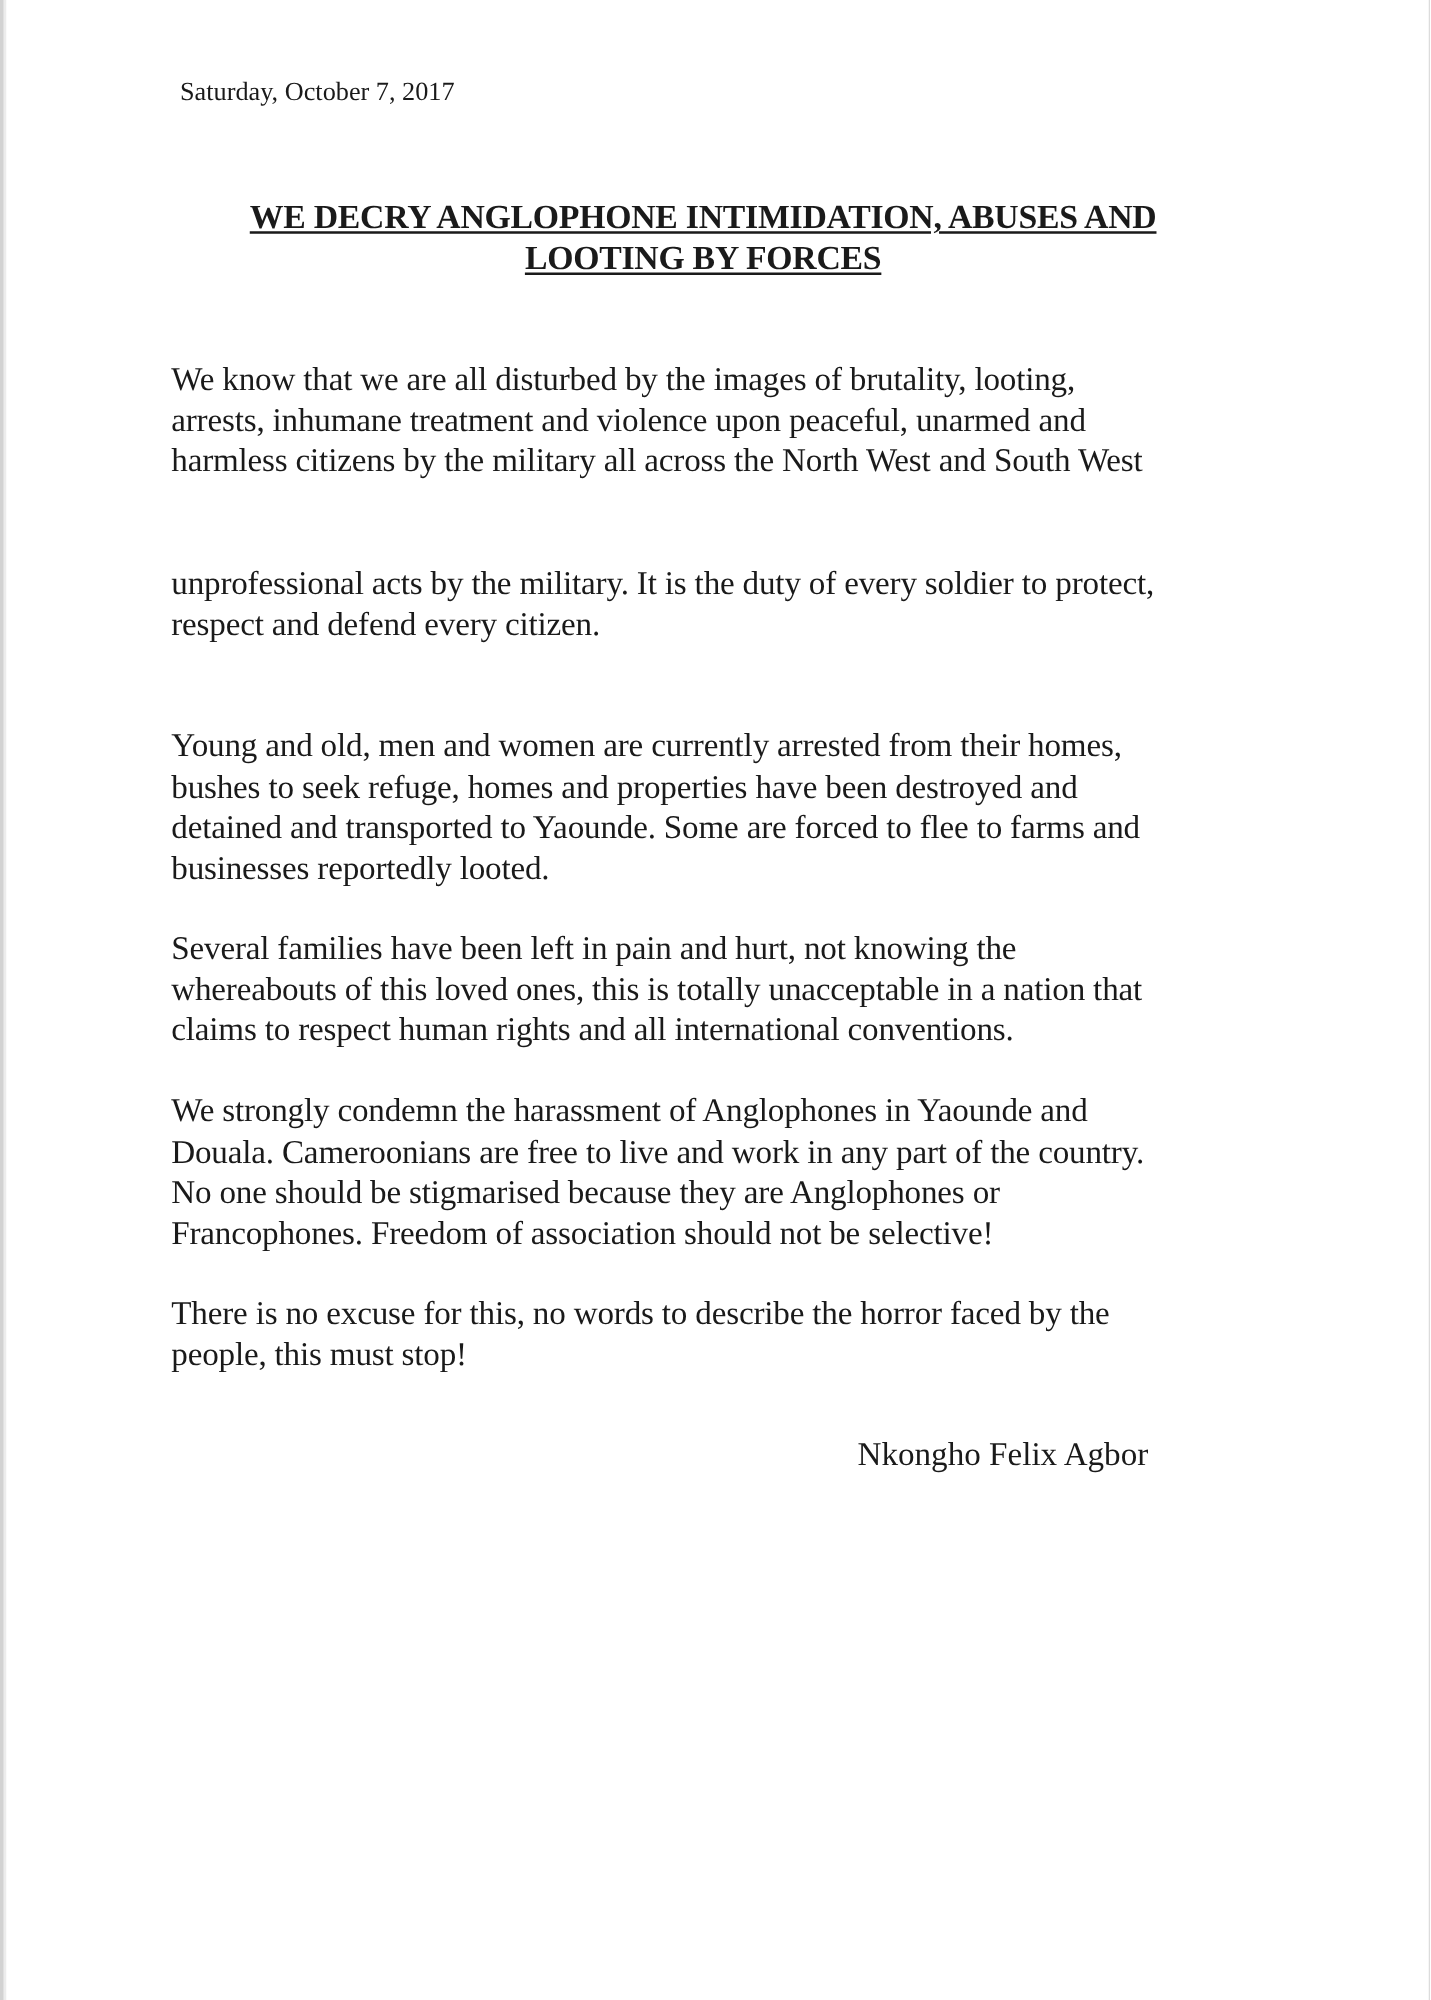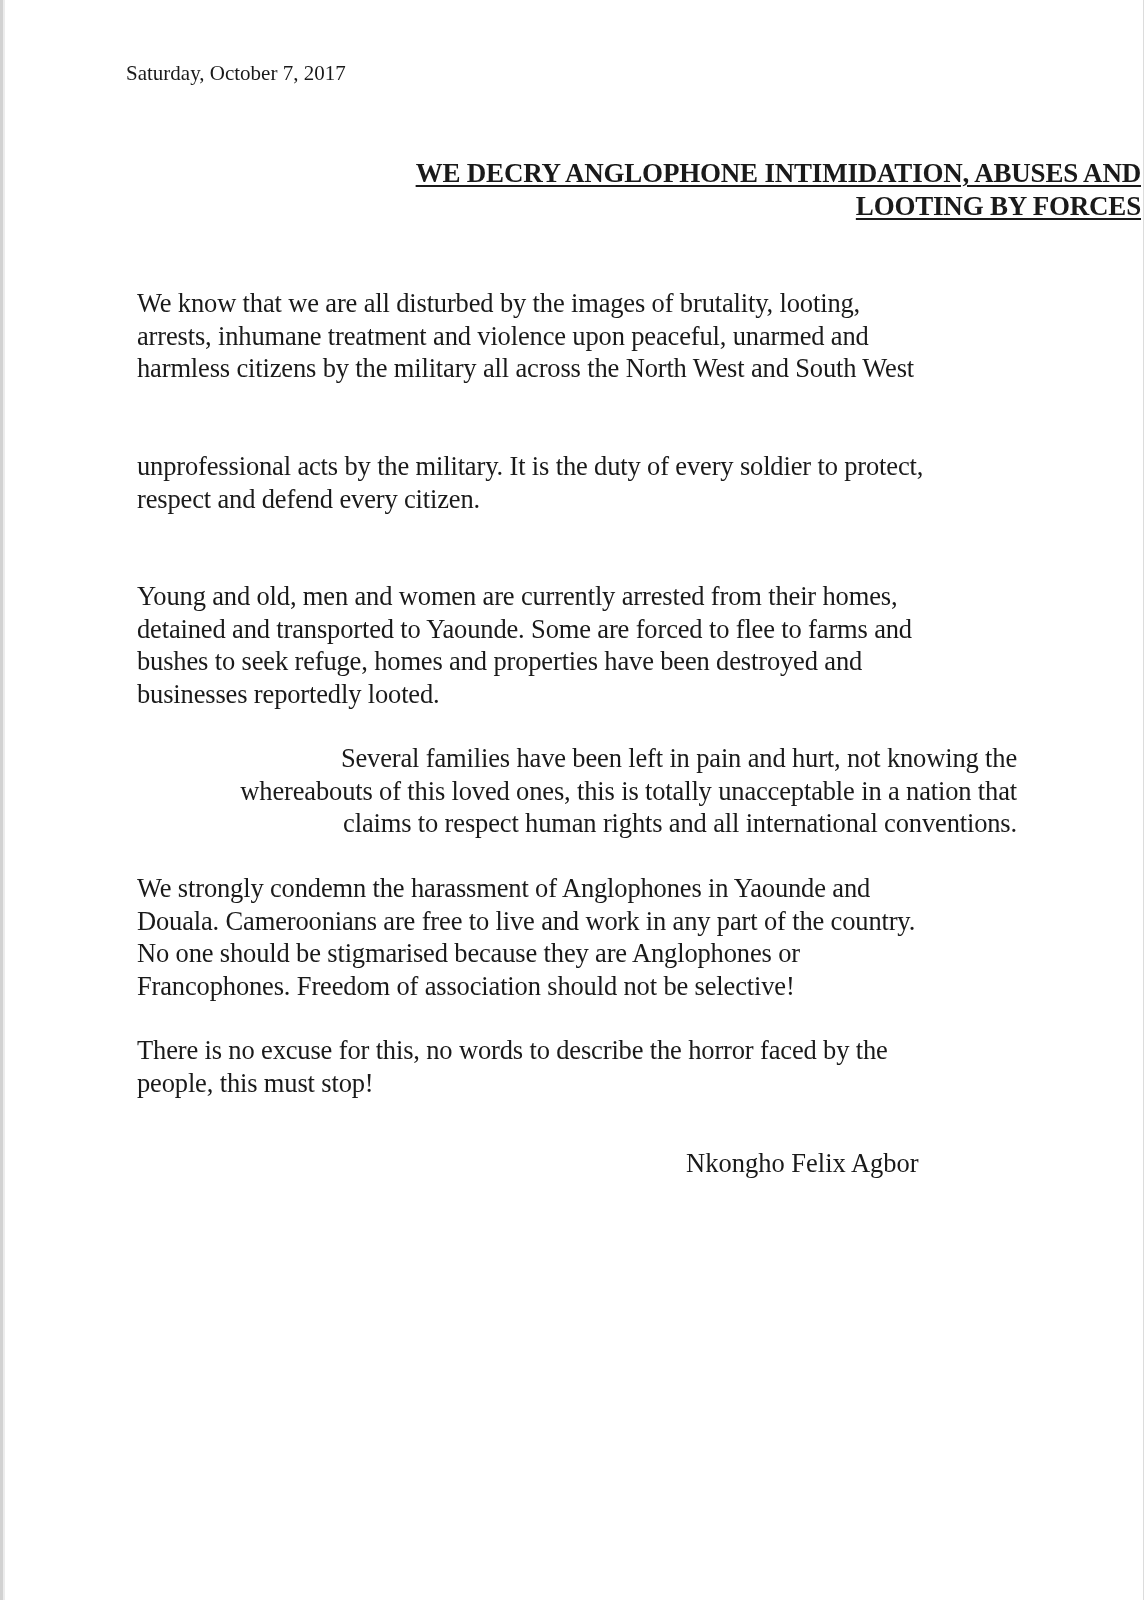--- a/index.html
+++ b/index.html
@@ -33,55 +33,54 @@
       width: 1px; height: 1600px;
       background: #dcdcdc;
     }
     .page {
       position: absolute;
       left: 0; top: 0;
       width: 1145px; height: 1600px;
     }
     .date {
       position: absolute;
-      left: 126px;
+      left: 144px;
       top: 60px;
       font-size: 21px;
       line-height: 26px;
       white-space: nowrap;
     }
     .title {
       position: absolute;
       left: 0;
       width: 1125px;
       top: 157px;
-      text-align: right;
+      text-align: center;
       font-weight: bold;
       font-size: 27px;
       line-height: 33px;
       text-decoration: underline;
       text-decoration-thickness: 2px;
       text-underline-offset: 3px;
       letter-spacing: -0.2px;
-      margin-left: 16px;
     }
     .title .line { display: block; white-space: nowrap; }
     .para {
       position: absolute;
       left: 137px;
       width: 880px;
       font-size: 26.5px;
       line-height: 32.6px;
       letter-spacing: -0.15px;
     }
     .para .line { display: block; white-space: nowrap; }
     #p1 { top: 287px; }
     #p2 { top: 450px; }
     #p3 { top: 580px; }
-    #p4 { top: 742px; text-align: right; }
+    #p4 { top: 742px; }
     #p5 { top: 872px; }
     #p6 { top: 1034px; }
     .signature {
       position: absolute;
       left: 686px;
       top: 1131px;
       font-size: 26.5px;
       line-height: 32px;
       white-space: nowrap;
       margin-top: 16px;
@@ -109,22 +108,22 @@
     <span class="line">harmless citizens by the military all across the North West and South West</span>
   </div>
 
   <div class="para" id="p2">
     <span class="line">unprofessional acts by the military. It is the duty of every soldier to protect,</span>
     <span class="line">respect and defend every citizen.</span>
   </div>
 
   <div class="para" id="p3">
     <span class="line">Young and old, men and women are currently arrested from their homes,</span>
+    <span class="line">bushes to seek refuge, homes and properties have been destroyed and</span>
     <span class="line">detained and transported to Yaounde. Some are forced to flee to farms and</span>
-    <span class="line">bushes to seek refuge, homes and properties have been destroyed and</span>
     <span class="line">businesses reportedly looted.</span>
   </div>
 
   <div class="para" id="p4">
     <span class="line">Several families have been left in pain and hurt, not knowing the</span>
     <span class="line">whereabouts of this loved ones, this is totally unacceptable in a nation that</span>
     <span class="line">claims to respect human rights and all international conventions.</span>
   </div>
 
   <div class="para" id="p5">

